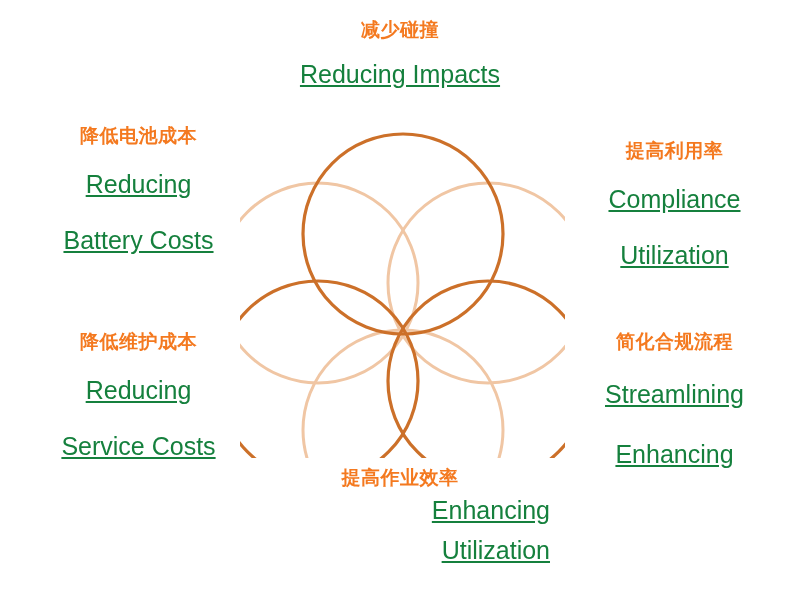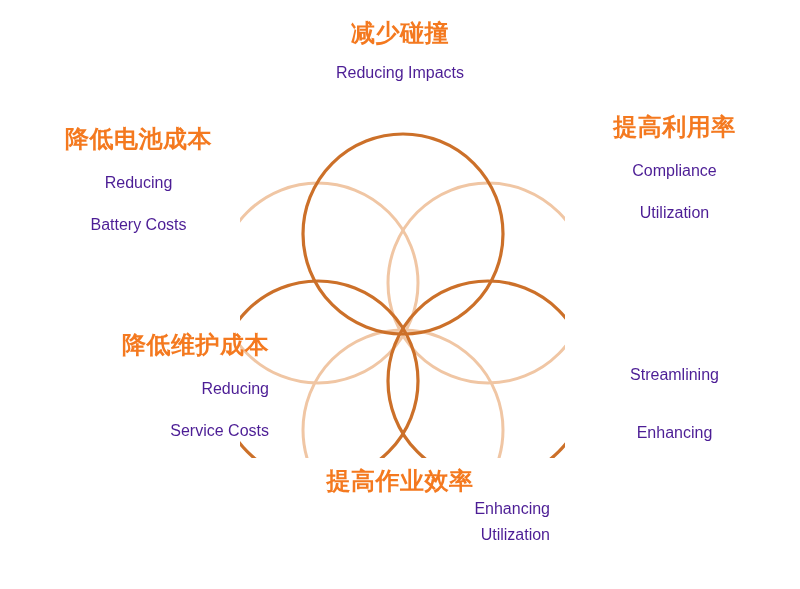--- a/index.html
+++ b/index.html
@@ -37,48 +37,49 @@
   }
 
   
   .label-block {
     position: absolute;
     text-align: center;
   }
   .label-cn {
     color: #F4791F;
     font-weight: bold;
-    font-size: 24px;
+    font-size: 19px;
     line-height: 1.25;
     letter-spacing: 0.5px;
     white-space: nowrap;
   }
   .label-en {
-    color: #4c1d95;
-    font-size: 16px;
+    color: #15803d;
+    font-size: 25px;
     line-height: 1.62;
     font-weight: normal;
     white-space: nowrap;
+    text-decoration: underline;
   }
 
   
   #block-top      { left: 250px; top: 18px;  width: 300px; }
   #block-top .label-en { margin-top: 12px; }
 
   #block-left-up  { left: 16px;   top: 124px; width: 245px; }
   #block-left-up .label-en { margin-top: 16px; }
 
-  #block-right-up { left: 552px; top: 112px; width: 245px; }
+  #block-right-up { left: 552px; top: 139px; width: 245px; }
   #block-right-up .label-en { margin-top: 16px; }
 
-  #block-left-dn  { left: 24px;   top: 330px; width: 245px; text-align: right; }
+  #block-left-dn  { left: 16px;   top: 330px; width: 245px; }
   #block-left-dn .label-en { margin-top: 16px; }
 
   #block-right-dn { left: 552px; top: 330px; width: 245px; }
-  #block-right-dn .label-en { margin-top: 32px; }
+  #block-right-dn .label-en { margin-top: 20px; }
 
   #block-bottom   { left: 250px; top: 466px; width: 300px; }
   #block-bottom .label-en { margin-top: 0; text-align: right; }
 </style>
 </head>
 <body>
 
 <div id="stage">
 
   <div id="venn-wrap">
@@ -111,20 +112,21 @@
     <div class="label-en">Utilization</div>
   </div>
 
   <div class="label-block" id="block-left-dn">
     <div class="label-cn">降低维护成本</div>
     <div class="label-en">Reducing</div>
     <div class="label-en">Service Costs</div>
   </div>
 
   <div class="label-block" id="block-right-dn">
+    <div class="label-cn">简化合规流程</div>
     <div class="label-en">Streamlining</div>
     <div class="label-en">Enhancing</div>
   </div>
 
   <div class="label-block" id="block-bottom">
     <div class="label-cn">提高作业效率</div>
     <div class="label-en">Enhancing</div>
     <div class="label-en">Utilization</div>
   </div>
 

